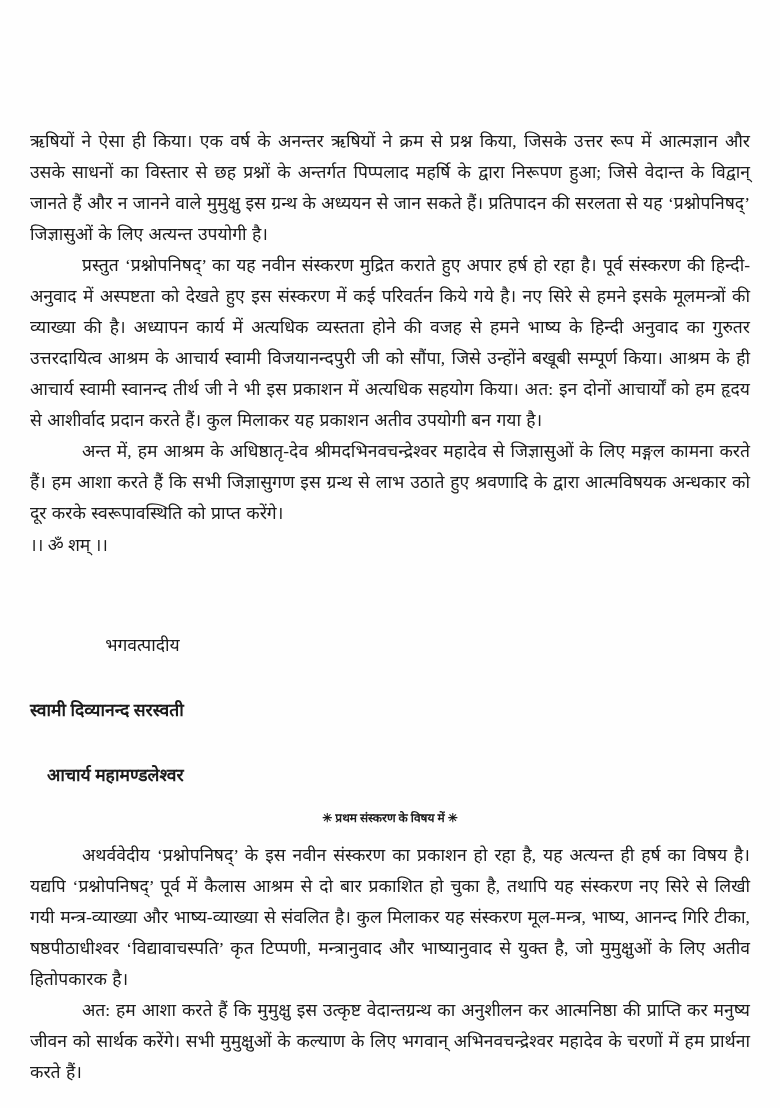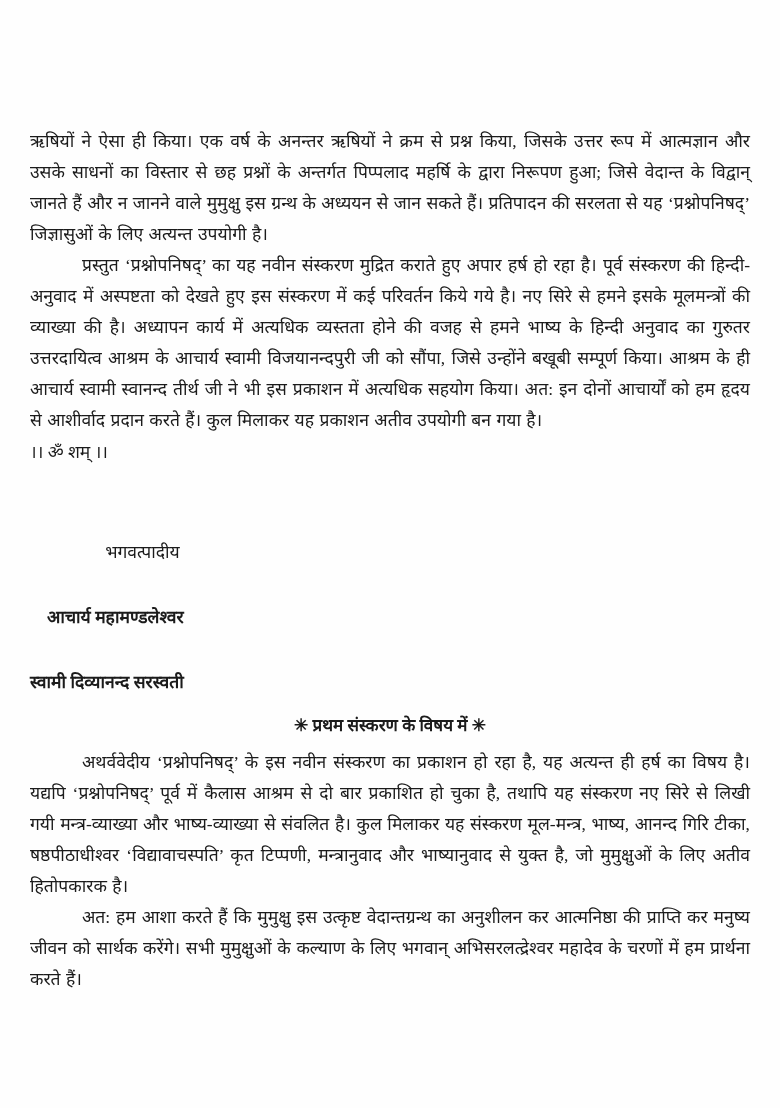--- a/index.html
+++ b/index.html
@@ -45,48 +45,49 @@
   }
   .dates div { line-height: 31px; }
   .signature { text-align: right; }
   .signature .salutation {
     font-weight: normal;
     padding-right: 4px;
   }
   .signature .bold-line { font-weight: bold; }
   .section-heading {
     text-align: center;
-    font-size: 17px;
+    font-size: 12px;
     font-weight: bold;
     margin: 12px 0 6px 0;
     line-height: 31px;
   }
 </style>
 </head>
 <body>
 
 <div class="page">
 
   <p class="para noindent">ऋषियों ने ऐसा ही किया। एक वर्ष के अनन्तर ऋषियों ने क्रम से प्रश्न किया, जिसके उत्तर रूप में आत्मज्ञान और उसके साधनों का विस्तार से छह प्रश्नों के अन्तर्गत पिप्पलाद महर्षि के द्वारा निरूपण हुआ; जिसे वेदान्त के विद्वान् जानते हैं और न जानने वाले मुमुक्षु इस ग्रन्थ के अध्ययन से जान सकते हैं। प्रतिपादन की सरलता से यह ‘प्रश्नोपनिषद्’ जिज्ञासुओं के लिए अत्यन्त उपयोगी है।</p>
 
   <p class="para">प्रस्तुत ‘प्रश्नोपनिषद्’ का यह नवीन संस्करण मुद्रित कराते हुए अपार हर्ष हो रहा है। पूर्व संस्करण की हिन्दी-अनुवाद में अस्पष्टता को देखते हुए इस संस्करण में कई परिवर्तन किये गये है। नए सिरे से हमने इसके मूलमन्त्रों की व्याख्या की है। अध्यापन कार्य में अत्यधिक व्यस्तता होने की वजह से हमने भाष्य के हिन्दी अनुवाद का गुरुतर उत्तरदायित्व आश्रम के आचार्य स्वामी विजयानन्दपुरी जी को सौंपा, जिसे उन्होंने बखूबी सम्पूर्ण किया। आश्रम के ही आचार्य स्वामी स्वानन्द तीर्थ जी ने भी इस प्रकाशन में अत्यधिक सहयोग किया। अत: इन दोनों आचार्यों को हम हृदय से आशीर्वाद प्रदान करते हैं। कुल मिलाकर यह प्रकाशन अतीव उपयोगी बन गया है।</p>
 
+  <p class="para">अन्त में, हम आश्रम के अधिष्ठातृ-देव श्रीमदभिनवचन्द्रेश्वर महादेव से जिज्ञासुओं के लिए मङ्गल कामना करते हैं। हम आशा करते हैं कि सभी जिज्ञासुगण इस ग्रन्थ से लाभ उठाते हुए श्रवणादि के द्वारा आत्मविषयक अन्धकार को दूर करके स्वरूपावस्थिति को प्राप्त करेंगे।</p>
 
   <div class="om-line">।। ॐ शम् ।।</div>
 
   <div class="sign-row">
 
 
     <div class="signature">
       <div class="salutation">भगवत्पादीय</div>
+      <div class="bold-line">स्वामी दिव्यानन्द सरस्वती</div>
       <div class="bold-line">आचार्य महामण्डलेश्वर</div>
-      <div class="bold-line">स्वामी दिव्यानन्द सरस्वती</div>
     </div>
 
   </div>
 
   <div class="section-heading">✳ प्रथम संस्करण के विषय में ✳</div>
 
   <p class="para">अथर्ववेदीय ‘प्रश्नोपनिषद्’ के इस नवीन संस्करण का प्रकाशन हो रहा है, यह अत्यन्त ही हर्ष का विषय है। यद्यपि ‘प्रश्नोपनिषद्’ पूर्व में कैलास आश्रम से दो बार प्रकाशित हो चुका है, तथापि यह संस्करण नए सिरे से लिखी गयी मन्त्र-व्याख्या और भाष्य-व्याख्या से संवलित है। कुल मिलाकर यह संस्करण मूल-मन्त्र, भाष्य, आनन्द गिरि टीका, षष्ठपीठाधीश्वर ‘विद्यावाचस्पति’ कृत टिप्पणी, मन्त्रानुवाद और भाष्यानुवाद से युक्त है, जो मुमुक्षुओं के लिए अतीव हितोपकारक है।</p>
 
-  <p class="para">अत: हम आशा करते हैं कि मुमुक्षु इस उत्कृष्ट वेदान्तग्रन्थ का अनुशीलन कर आत्मनिष्ठा की प्राप्ति कर मनुष्य जीवन को सार्थक करेंगे। सभी मुमुक्षुओं के कल्याण के लिए भगवान् अभिसरलत्द्रेश्वर महादेव के चरणों में हम प्रार्थना करते हैं।</p>
+  <p class="para">अत: हम आशा करते हैं कि मुमुक्षु इस उत्कृष्ट वेदान्तग्रन्थ का अनुशीलन कर आत्मनिष्ठा की प्राप्ति कर मनुष्य जीवन को सार्थक करेंगे। सभी मुमुक्षुओं के कल्याण के लिए भगवान् अभिनवचन्द्रेश्वर महादेव के चरणों में हम प्रार्थना करते हैं।</p>
 
 </div>
 
 </body></html>

